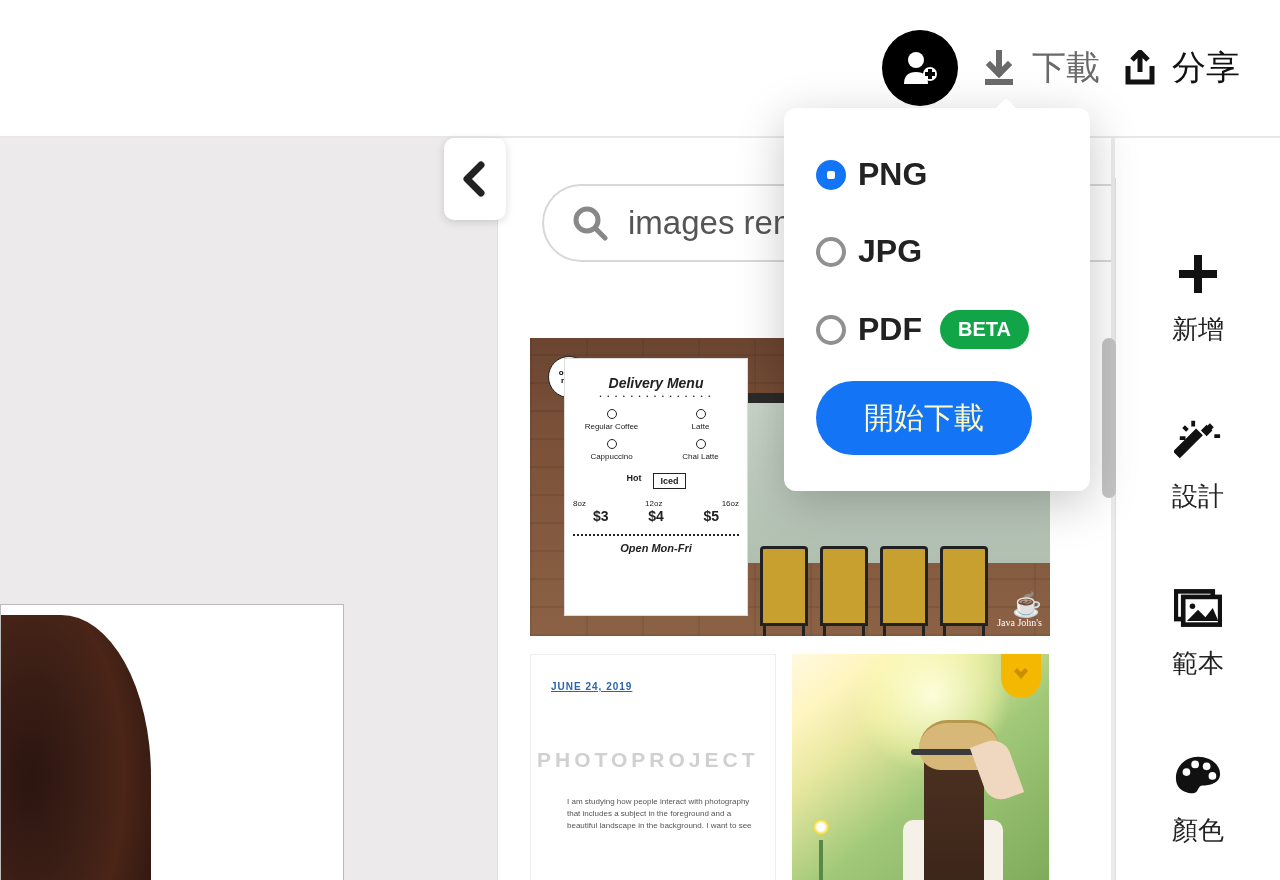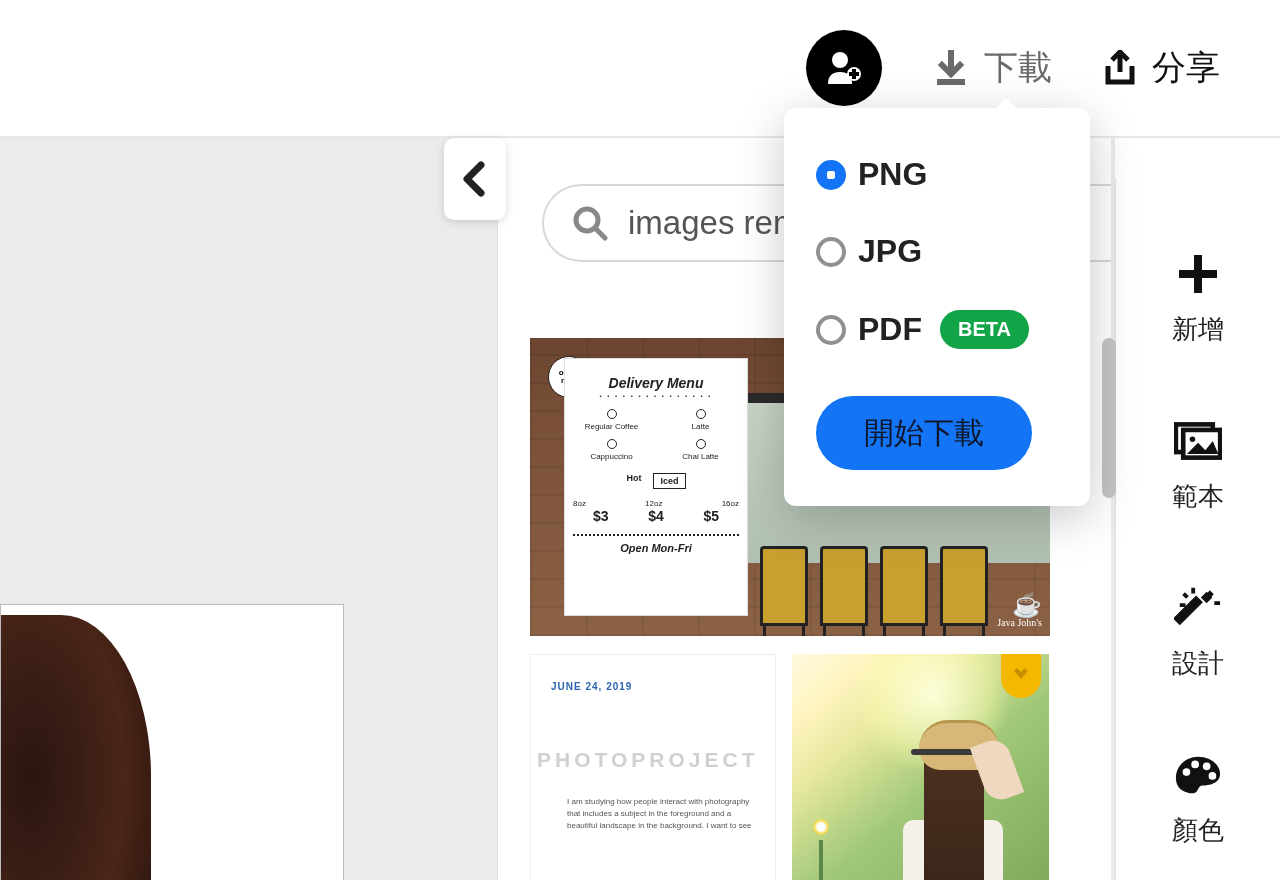--- a/index.html
+++ b/index.html
@@ -15,22 +15,22 @@
     
     .top-toolbar {
       position: absolute;
       top: 0; left: 0; right: 0;
       height: 138px;
       background: #fff;
       border-bottom: 2px solid #e8e8e8;
       display: flex;
       align-items: center;
       justify-content: flex-end;
-      padding-right: 60px;
-      gap: 50px;
+      padding-right: 40px;
+      gap: 22px;
     }
     .avatar-btn {
       width: 76px; height: 76px;
       background: #000;
       border-radius: 50%;
       display: flex;
       align-items: center;
       justify-content: center;
       color: #fff;
     }
@@ -215,21 +215,21 @@
       gap: 16px;
     }
     .template-card-2 {
       width: 246px;
       height: 246px;
       background: #fff;
       border: 1px solid #eee;
       padding: 26px 20px;
       font-family: Arial, sans-serif;
     }
-    .card2-date { color: #2a64b2; font-weight: bold; font-size: 10px; letter-spacing: 1px; }
+    .card2-date { color: #2a64b2; font-weight: bold; font-size: 10px; letter-spacing: 1px; text-decoration: underline; }
     .card2-title {
       color: #d0d0d0; font-weight: 900; font-size: 21px;
       letter-spacing: 4px; margin-top: 56px; margin-left: -14px;
     }
     .card2-text {
       font-size: 8px; color: #555; line-height: 1.5; margin-top: 24px; margin-left: 16px;
     }
     .template-card-3 {
       position: relative;
       width: 257px;
@@ -394,25 +394,25 @@
     .beta-badge {
       background: #12a548;
       color: #fff;
       font-size: 20px;
       font-weight: 700;
       padding: 8px 18px;
       border-radius: 22px;
       margin-left: 6px;
     }
     .download-btn {
-      margin-top: 27px;
+      margin-top: 12px;
       width: 216px;
       height: 74px;
       background: #1474f6;
-      color: #0f172a;
+      color: #fef9c3;
       border-radius: 40px;
       font-size: 30px;
       display: flex;
       align-items: center;
       justify-content: center;
       cursor: pointer;
     }
   </style>
 </head>
 <body>
@@ -541,40 +541,40 @@
     <div class="tool-icon">
       <svg width="46" height="46" viewBox="0 0 46 46">
           <path d="M 23 4 L 23 42 M 4 23 L 42 23" stroke="#111" stroke-width="8"></path>
         </svg>
     </div>
     <span class="tool-label">新增</span>
   </div>
 
   <div class="tool-item">
     <div class="tool-icon">
+      <svg width="50" height="50" viewBox="0 0 50 50">
+        <path d="M 10 10 L 14 14 M 6 22 L 12 22 M 20 4 L 20 10" stroke="#111" stroke-width="4"></path>
+        <path d="M 36 8 L 40 12 M 42 20 L 48 20" stroke="#111" stroke-width="4"></path>
+        <rect x="18" y="14" width="10" height="34" transform="rotate(45 23 19)" fill="#111"></rect>
+        <path d="M 28 14 L 34 8 L 40 14 L 34 20 Z" fill="#111"></path>
+      </svg>
+    </div>
+    <span class="tool-label">設計</span>
+  </div>
+
+  <div class="tool-item">
+    <div class="tool-icon">
       <svg width="52" height="40" viewBox="0 0 52 40">
         <rect x="2" y="2" width="40" height="30" stroke="#111" stroke-width="5" fill="none"></rect>
         <rect x="10" y="8" width="40" height="30" stroke="#111" stroke-width="5" fill="#fff"></rect>
         <circle cx="20" cy="18" r="3" fill="#111"></circle>
         <path d="M 14 34 L 26 22 L 34 30 L 42 20 L 48 34 Z" fill="#111"></path>
       </svg>
     </div>
     <span class="tool-label">範本</span>
-  </div>
-
-  <div class="tool-item">
-    <div class="tool-icon">
-      <svg width="50" height="50" viewBox="0 0 50 50">
-        <path d="M 10 10 L 14 14 M 6 22 L 12 22 M 20 4 L 20 10" stroke="#111" stroke-width="4"></path>
-        <path d="M 36 8 L 40 12 M 42 20 L 48 20" stroke="#111" stroke-width="4"></path>
-        <rect x="18" y="14" width="10" height="34" transform="rotate(45 23 19)" fill="#111"></rect>
-        <path d="M 28 14 L 34 8 L 40 14 L 34 20 Z" fill="#111"></path>
-      </svg>
-    </div>
-    <span class="tool-label">設計</span>
   </div>
 
   <div class="tool-item">
     <div class="tool-icon">
       <svg width="50" height="42" viewBox="0 0 50 42">
         <path d="M 25 2 C 12 2 2 12 2 24 C 2 36 12 40 20 40 C 26 40 24 32 30 32 C 36 32 48 30 48 20 C 48 10 38 2 25 2 Z" fill="#111"></path>
         <circle cx="13" cy="18" r="4" fill="#fff"></circle>
         <circle cx="22" cy="10" r="4" fill="#fff"></circle>
         <circle cx="34" cy="12" r="4" fill="#fff"></circle>
         <circle cx="40" cy="22" r="4" fill="#fff"></circle>

